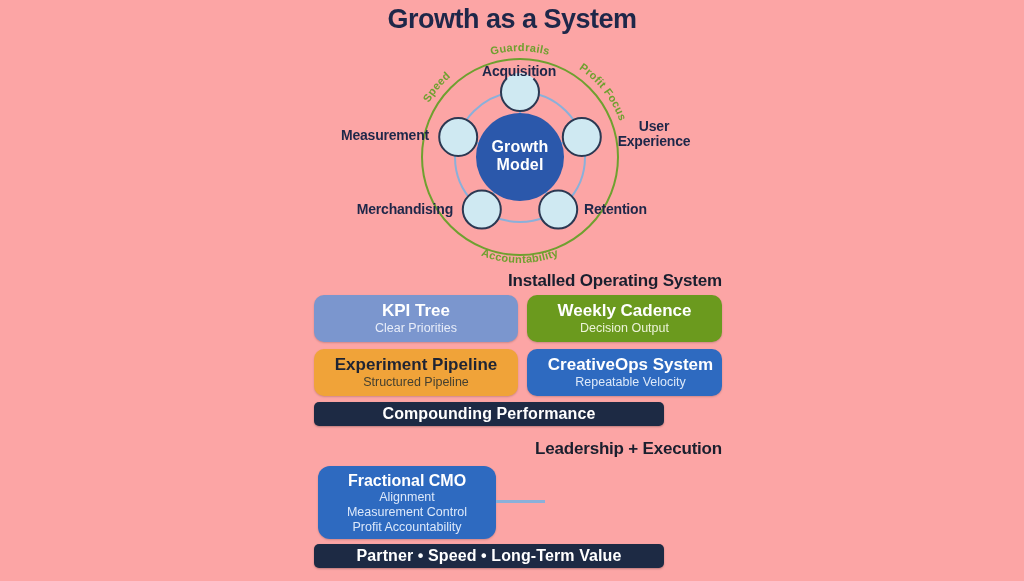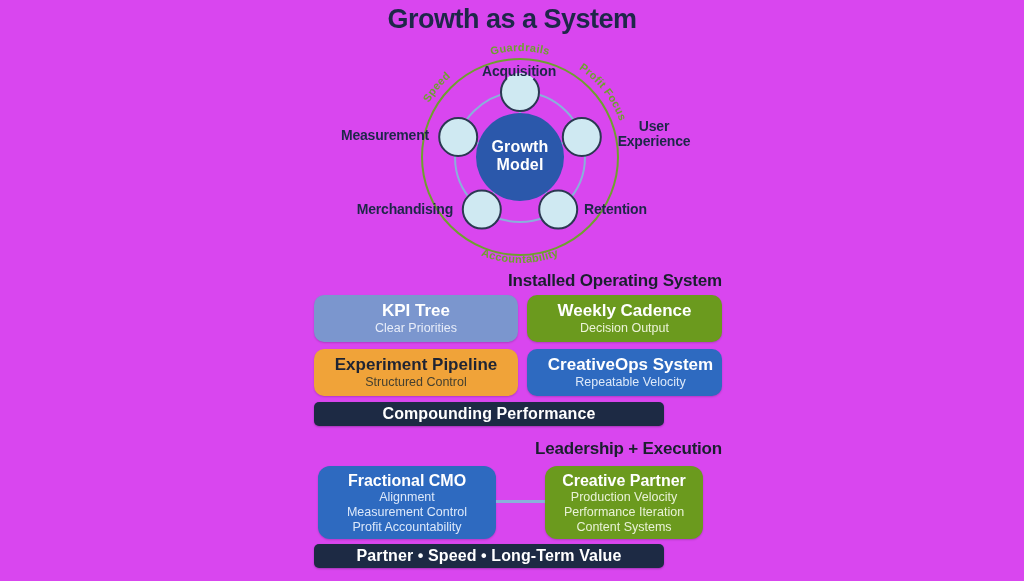--- a/index.html
+++ b/index.html
@@ -1,17 +1,17 @@
 <!DOCTYPE html>
 <html style="--ink: #1e2749; --navy: #1d2a44; --blue: #2e6ac0; --green: #6b9a1e; --periwinkle: #7b96ce; --orange: #f0a339; --hub_blue: #2b58ab; --node_fill: #cfe9f2; --ring_blue: #8ab0da; --ring_green: #6fa02f;"><head>
 <meta charset="utf-8">
 <style>
   html,body{margin:0;padding:0;background:#fff;}
   .stage{
-    position:relative;width:1024px;height:581px;background:#d946ef;overflow:hidden;
+    position:relative;width:1024px;height:581px;background:#fca5a5;overflow:hidden;
     font-family:"Liberation Sans",sans-serif;
   }
   .page-title{
     position:absolute;top:4px;left:0;right:0;text-align:center;
     font-size:27px;font-weight:800;letter-spacing:-0.5px;color:var(--ink,#1e2749);
   }
   
   .hub-svg{position:absolute;left:330px;top:38px;}
   .hub-svg text{font-family:"Liberation Sans",sans-serif;}
   .ring-green{fill:none;stroke:var(--ring_green,#6fa02f);stroke-width:2;}
@@ -129,43 +129,37 @@
     <div class="card card-periwinkle">
       <div class="t">KPI Tree</div>
       <div class="s">Clear Priorities</div>
     </div>
     <div class="card card-green">
       <div class="t">Weekly Cadence</div>
       <div class="s">Decision Output</div>
     </div>
     <div class="card card-orange">
       <div class="t">Experiment Pipeline</div>
-      <div class="s">Structured Control</div>
+      <div class="s">Structured Pipeline</div>
     </div>
     <div class="card card-blue">
       <div class="t">CreativeOps System</div>
       <div class="s">Repeatable Velocity</div>
     </div>
   </div>
 
   <div class="banner" style="top:402px">Compounding Performance</div>
 
   <div class="section-heading" style="top:439px">Leadership + Execution</div>
 
   <div class="lead-card lead-blue">
     <div class="t">Fractional CMO</div>
     <div class="l">Alignment</div>
     <div class="l">Measurement Control</div>
     <div class="l">Profit Accountability</div>
   </div>
 
   <div class="lead-connector"></div>
 
-  <div class="lead-card lead-green">
-    <div class="t">Creative Partner</div>
-    <div class="l">Production Velocity</div>
-    <div class="l">Performance Iteration</div>
-    <div class="l">Content Systems</div>
-  </div>
 
   <div class="banner" style="top:544px">Partner • Speed • Long-Term Value</div>
 
 </div>
 
 </body></html>

